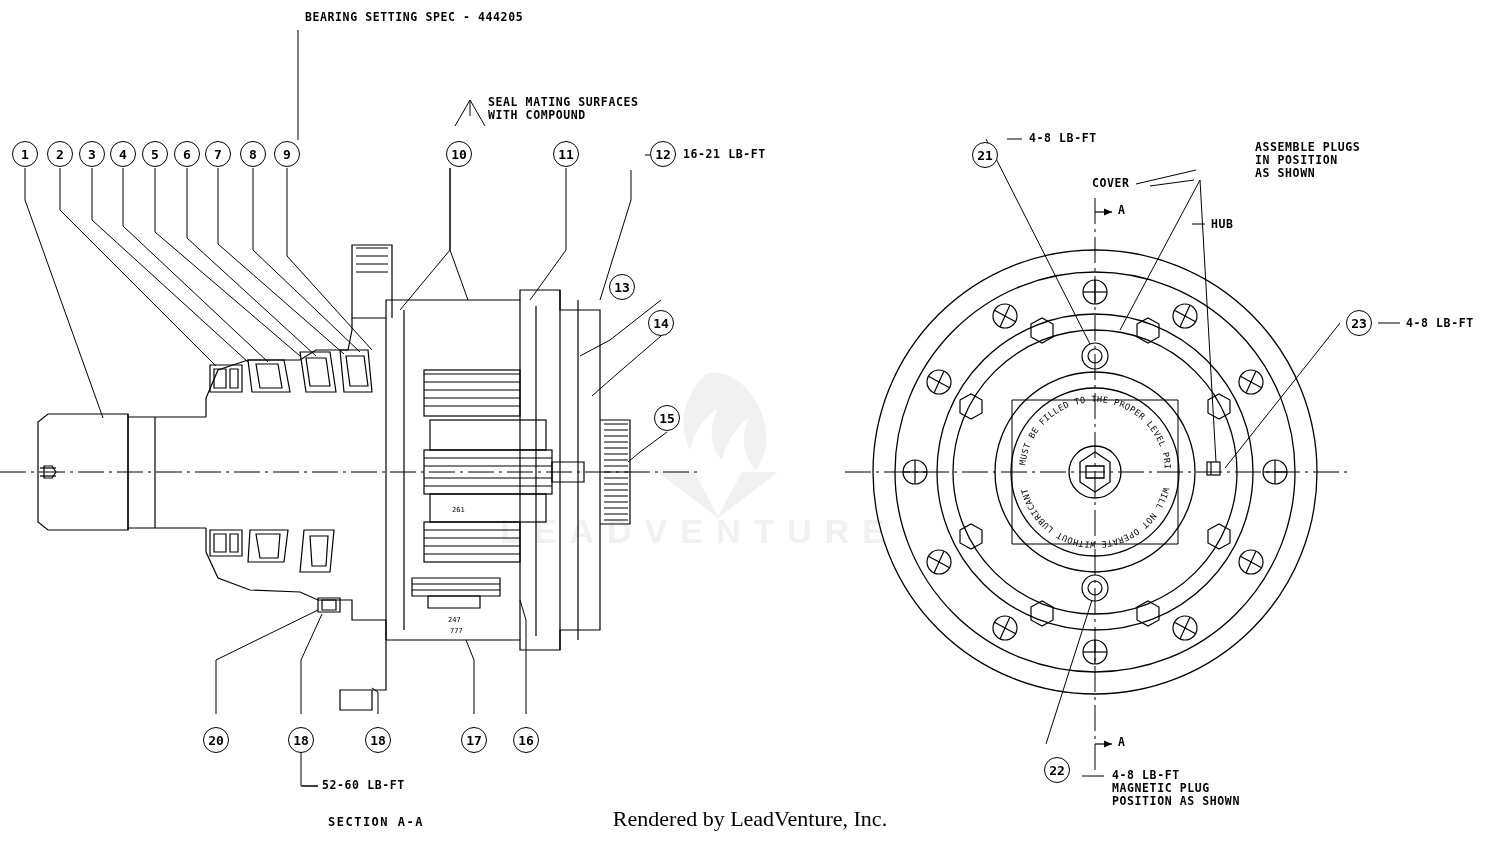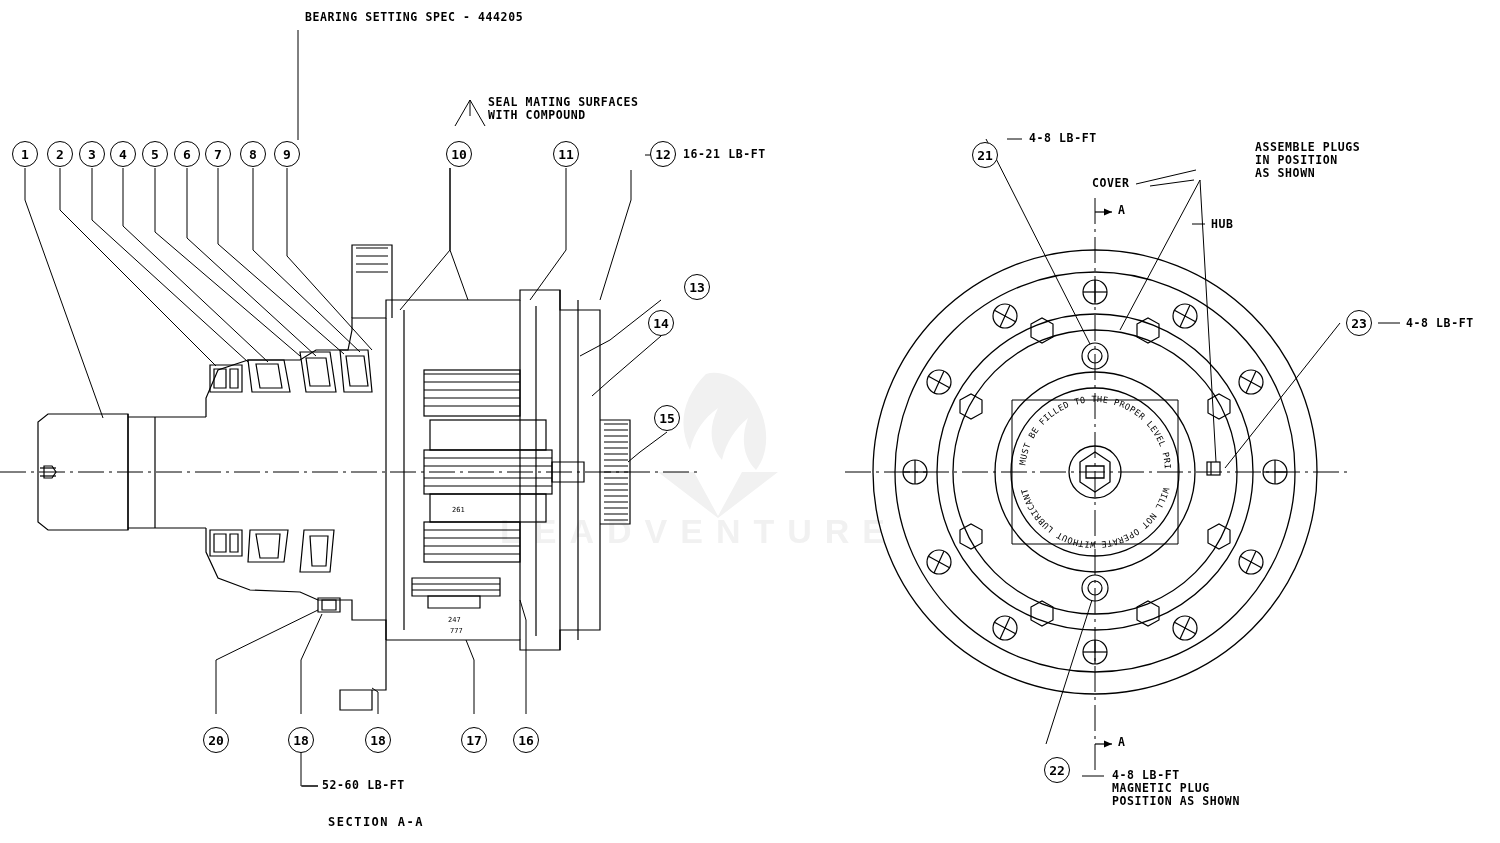--- a/index.html
+++ b/index.html
@@ -362,21 +362,21 @@
   <div class="callout" style="left:79px;  top:141px;">3</div>
   <div class="callout" style="left:110px; top:141px;">4</div>
   <div class="callout" style="left:142px; top:141px;">5</div>
   <div class="callout" style="left:174px; top:141px;">6</div>
   <div class="callout" style="left:205px; top:141px;">7</div>
   <div class="callout" style="left:240px; top:141px;">8</div>
   <div class="callout" style="left:274px; top:141px;">9</div>
   <div class="callout" style="left:446px; top:141px;">10</div>
   <div class="callout" style="left:553px; top:141px;">11</div>
   <div class="callout" style="left:618px; top:141px;margin-left:32px;">12</div>
-  <div class="callout" style="left:684px; top:274px;">13</div>
+  <div class="callout" style="left:609px; top:274px;">13</div>
   <div class="callout" style="left:648px; top:310px;">14</div>
   <div class="callout" style="left:654px; top:405px;">15</div>
   <div class="callout" style="left:513px; top:727px;">16</div>
   <div class="callout" style="left:461px; top:727px;">17</div>
   <div class="callout" style="left:365px; top:727px;">18</div>
   <div class="callout" style="left:288px; top:727px;">18</div>
   <div class="callout" style="left:203px; top:727px;text-align:center;">20</div>
   <div class="callout" style="left:972px; top:142px;">21</div>
   <div class="callout" style="left:1044px; top:757px;">22</div>
   <div class="callout" style="left:1346px; top:310px;">23</div>
@@ -406,14 +406,15 @@
     </defs>
     <text font-family="DejaVu Sans Mono, monospace" font-size="8.5" fill="#000" letter-spacing="0.4">
       <textPath href="#arcUpper" startOffset="3%" id="tp-upper">MUST BE FILLED TO THE PROPER LEVEL PRIOR TO START UP</textPath>
     </text>
     <text font-family="DejaVu Sans Mono, monospace" font-size="8.5" fill="#000" letter-spacing="0.4">
       <textPath href="#arcLower" startOffset="7%" id="tp-lower">WILL NOT OPERATE WITHOUT LUBRICANT</textPath>
     </text>
   </svg>
 
   <div id="section-label">SECTION A-A</div>
+  <div id="rendered-by">Rendered by LeadVenture, Inc.</div>
 
 </div>
 
 </body></html>

